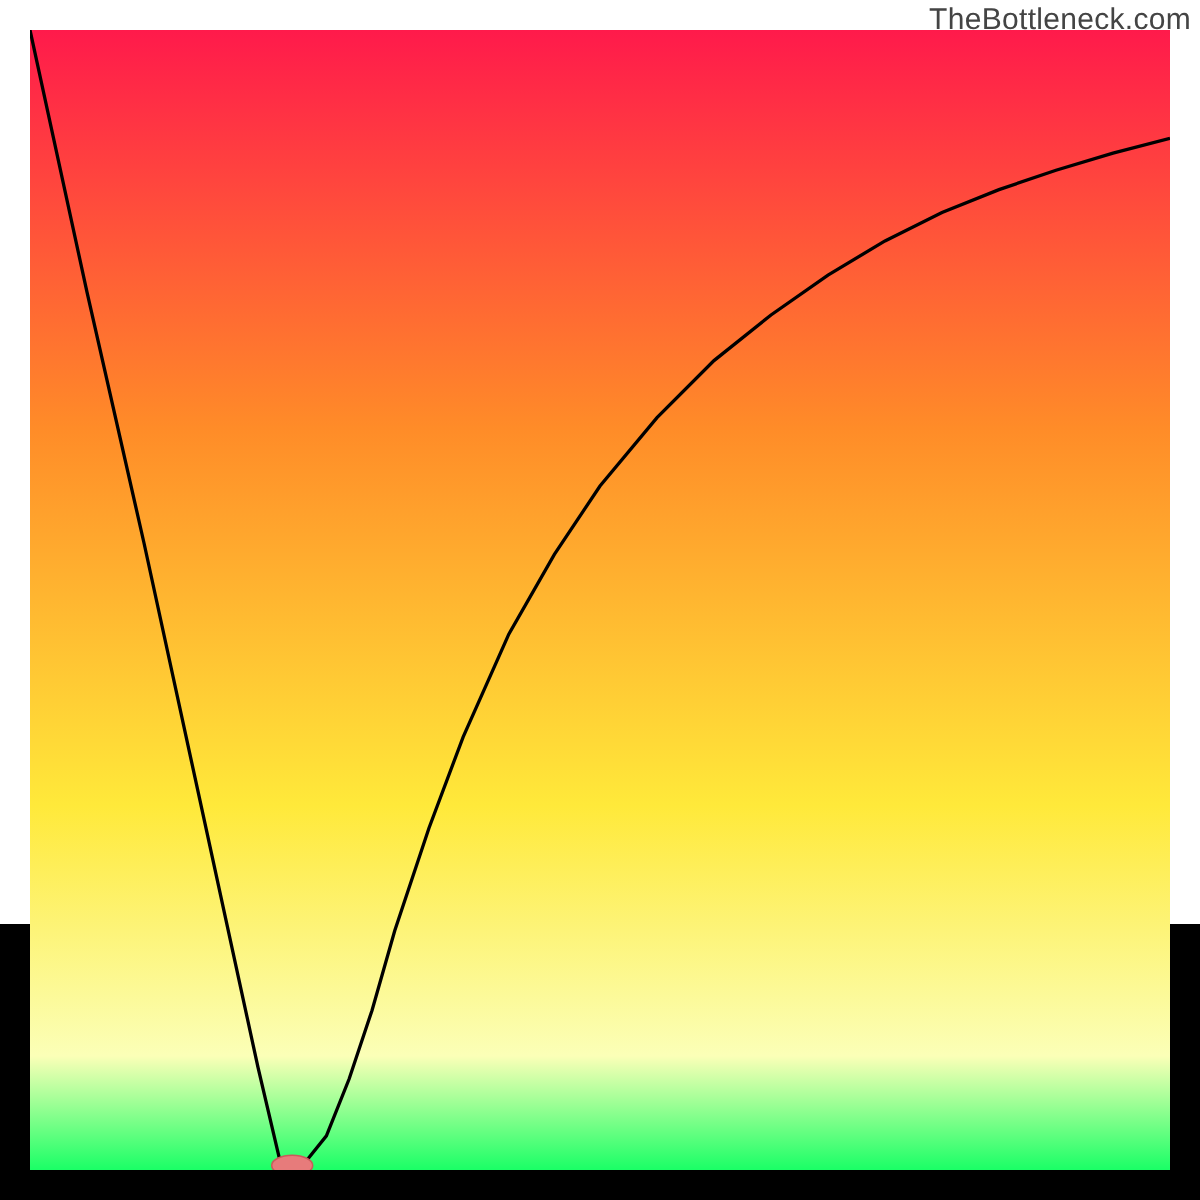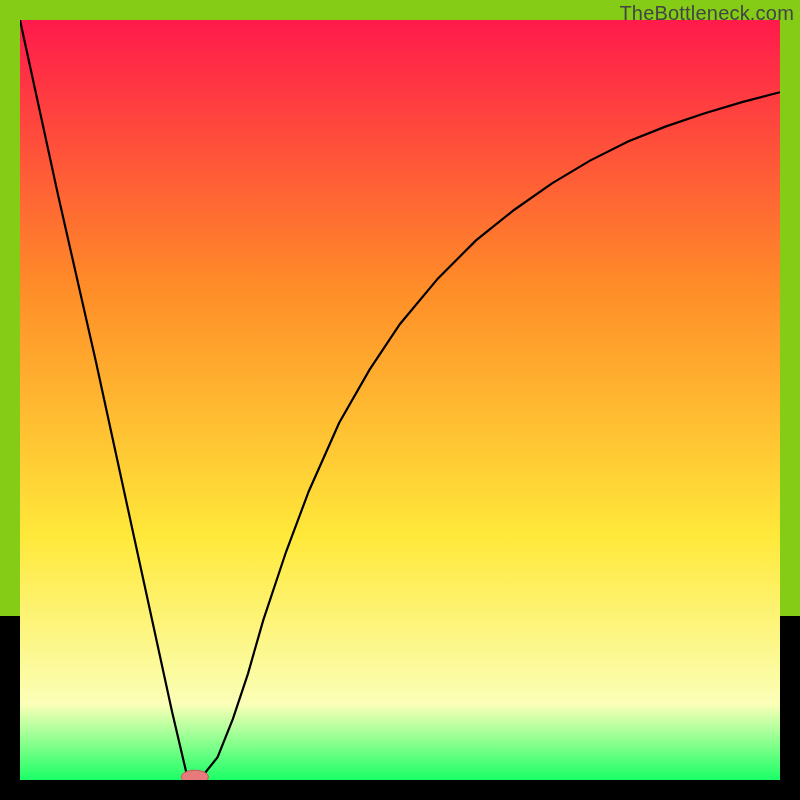--- a/index.html
+++ b/index.html
@@ -8,21 +8,21 @@
     width: 800px;
     height: 800px;
     overflow: hidden;
     font-family: Arial, Helvetica, sans-serif;
     background: #000;
   }
   .frame {
     position: relative;
     width: 800px;
     height: 616px;
-    background: #84cc16;
+    background: #ffffff;
     box-sizing: border-box;
   }
   .plot-area {
     position: absolute;
     left: 20px;
     top: 20px;
     width: 760px;
     height: 760px;
   }
   svg {

